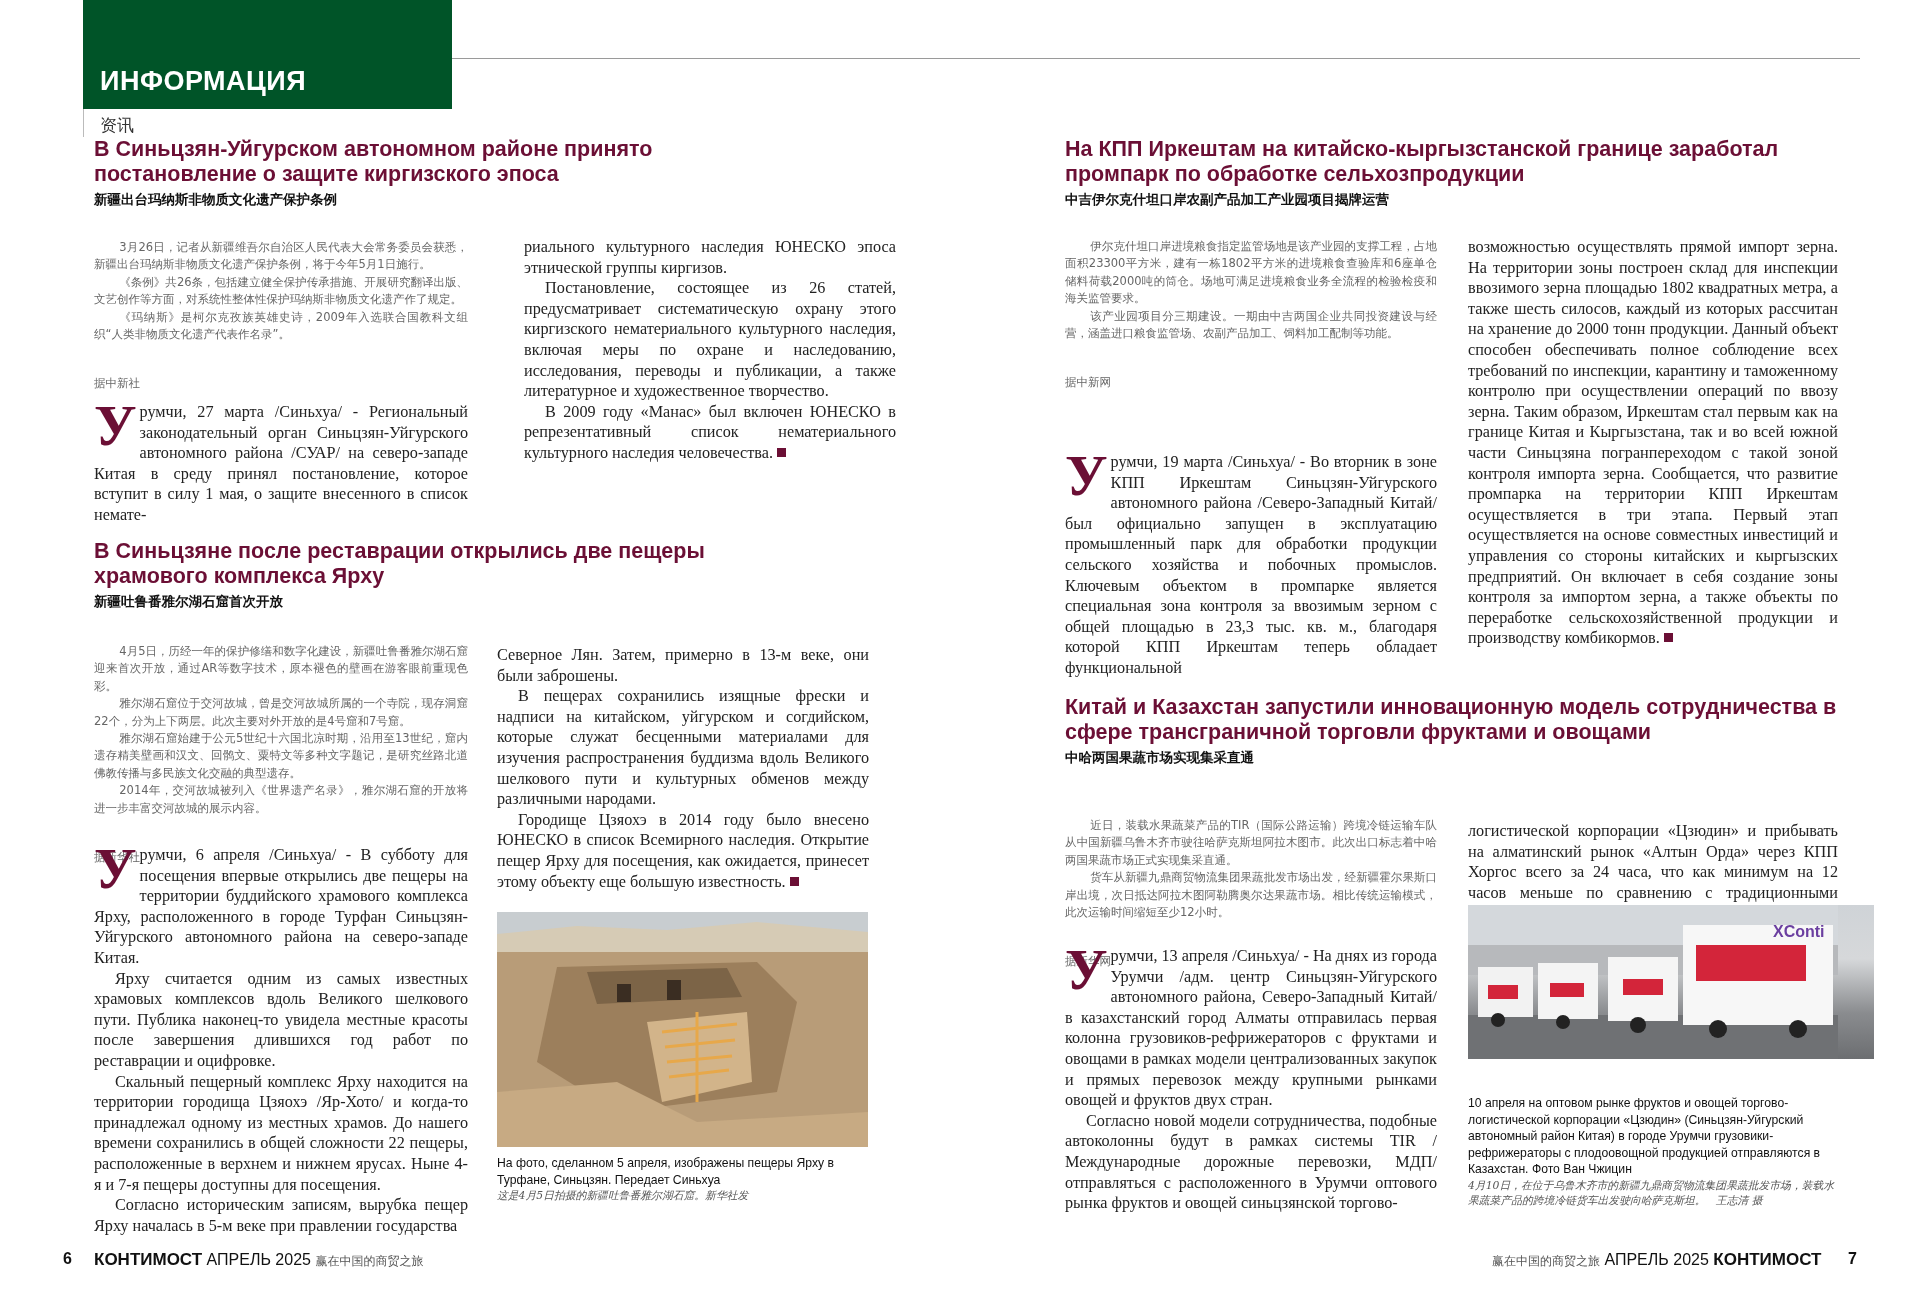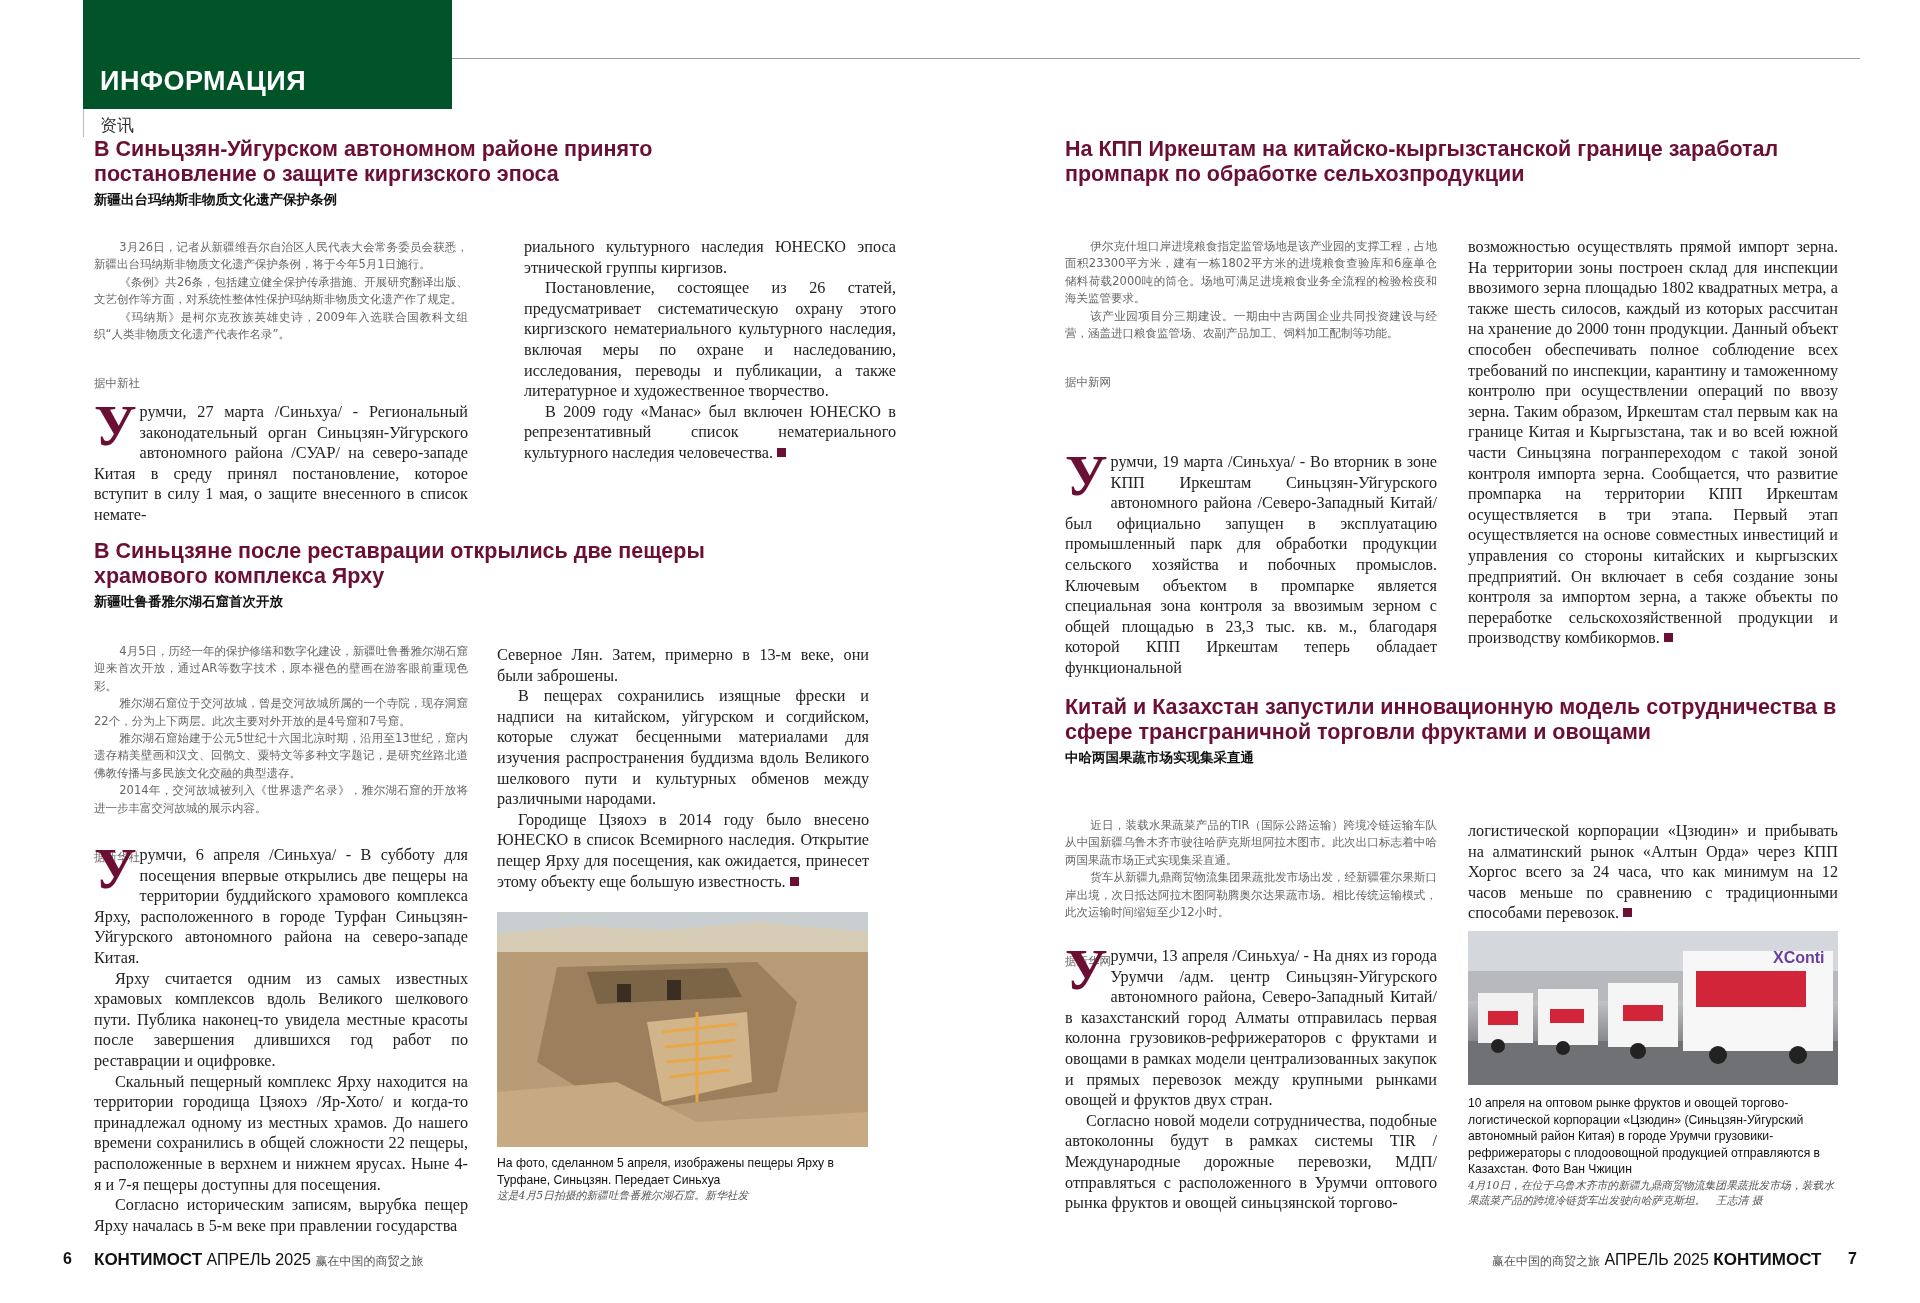--- a/index.html
+++ b/index.html
@@ -27,21 +27,21 @@
   
   .ru { font-family: "Liberation Serif", serif; font-size: 16.2px; line-height: 20.6px; color: #222; text-align: justify; hyphens: auto; }
   .ru p { text-indent: 1.3em; }
   .ru p.first { text-indent: 0; }
   .dropcap { float: left; font-family: "Liberation Serif", serif; font-weight: bold; font-size: 58px; line-height: 44px; color: #6b0f35; margin-right: 3px; margin-top: 2px; }
   .endmark { display: inline-block; width: 9px; height: 9px; background: #6b0f35; margin-left: 4px; vertical-align: 1px; }
 
   
   .photo-caves { left: 497px; top: 912px; width: 371px; height: 235px; overflow: hidden;
     background: linear-gradient(180deg, #c9cdcf 0%, #d9d3c6 12%, #cbb79a 22%, #b9a07c 40%, #a68b67 60%, #c2a67f 78%, #b79873 100%); }
-  .photo-trucks { left: 1468px; top: 931px; width: 370px; height: 154px; overflow: hidden;
+  .photo-trucks { left: 1468px; top: 905px; width: 406px; height: 154px; overflow: hidden;
     background: linear-gradient(180deg, #cfd3d7 0%, #d6d8da 35%, #8a8c8f 70%, #6c6e71 100%); }
 
   .caption-ru { font-family: "Liberation Sans", sans-serif; font-size: 12.2px; line-height: 16.5px; color: #111; }
   .caption-cn { font-family: "DejaVu Serif", serif; font-size: 10.8px; line-height: 15px; color: #555; font-style: italic; }
 
   
   .footer { font-family: "Liberation Sans", sans-serif; font-size: 16px; color: #111; top: 1250px; white-space: nowrap; }
   .footer b { font-weight: bold; font-size: 17px; }
   .footer .cn { font-family: "DejaVu Serif", serif; font-size: 12px; color: #555; }
   .pageno { font-family: "Liberation Sans", sans-serif; font-weight: bold; font-size: 16px; color: #111; top: 1250px; }
@@ -114,20 +114,21 @@
 <div class="abs" style="left:497px; top:1155px; width:372px;">
   <div class="caption-ru">На фото, сделанном 5 апреля, изображены пещеры Ярху в Турфане, Синьцзян. Передает Синьхуа</div>
   <div style="display:flex; justify-content:flex-start;">
     <span class="caption-cn">这是4月5日拍摄的新疆吐鲁番雅尔湖石窟。</span>
     <span class="caption-cn">新华社发</span>
   </div>
 </div>
 
 <div class="abs" style="left:1065px; top:137px; width:780px;">
   <div class="headline">На КПП Иркештам на китайско-кыргызстанской границе заработал промпарк по обработке сельхозпродукции</div>
+  <div class="subhead">中吉伊尔克什坦口岸农副产品加工产业园项目揭牌运营</div>
 </div>
 <div class="abs cn-block" style="left:1065px; top:238px; width:372px;">
   <p>伊尔克什坦口岸进境粮食指定监管场地是该产业园的支撑工程，占地面积23300平方米，建有一栋1802平方米的进境粮食查验库和6座单仓储料荷载2000吨的筒仓。场地可满足进境粮食业务全流程的检验检疫和海关监管要求。</p>
   <p>该产业园项目分三期建设。一期由中吉两国企业共同投资建设与经营，涵盖进口粮食监管场、农副产品加工、饲料加工配制等功能。</p>
   <p class="cn-source">据中新网</p>
 </div>
 <div class="abs ru" style="left:1065px; top:452px; width:372px;">
   <p class="first"><span class="dropcap">У</span><span>румчи, 19 марта /Синьхуа/ - Во вторник в зоне КПП Иркештам Синьцзян-Уйгурского автономного района /Северо-Западный Китай/ был официально запущен в эксплуатацию промышленный парк для обработки продукции сельского хозяйства и побочных промыслов. Ключевым объектом в промпарке является специальная зона контроля за ввозимым зерном с общей площадью в 23,3 тыс. кв. м., благодаря которой КПП Иркештам теперь обладает функциональной</span></p>
 </div>
 <div class="abs ru" style="left:1468px; top:237px; width:370px;">

